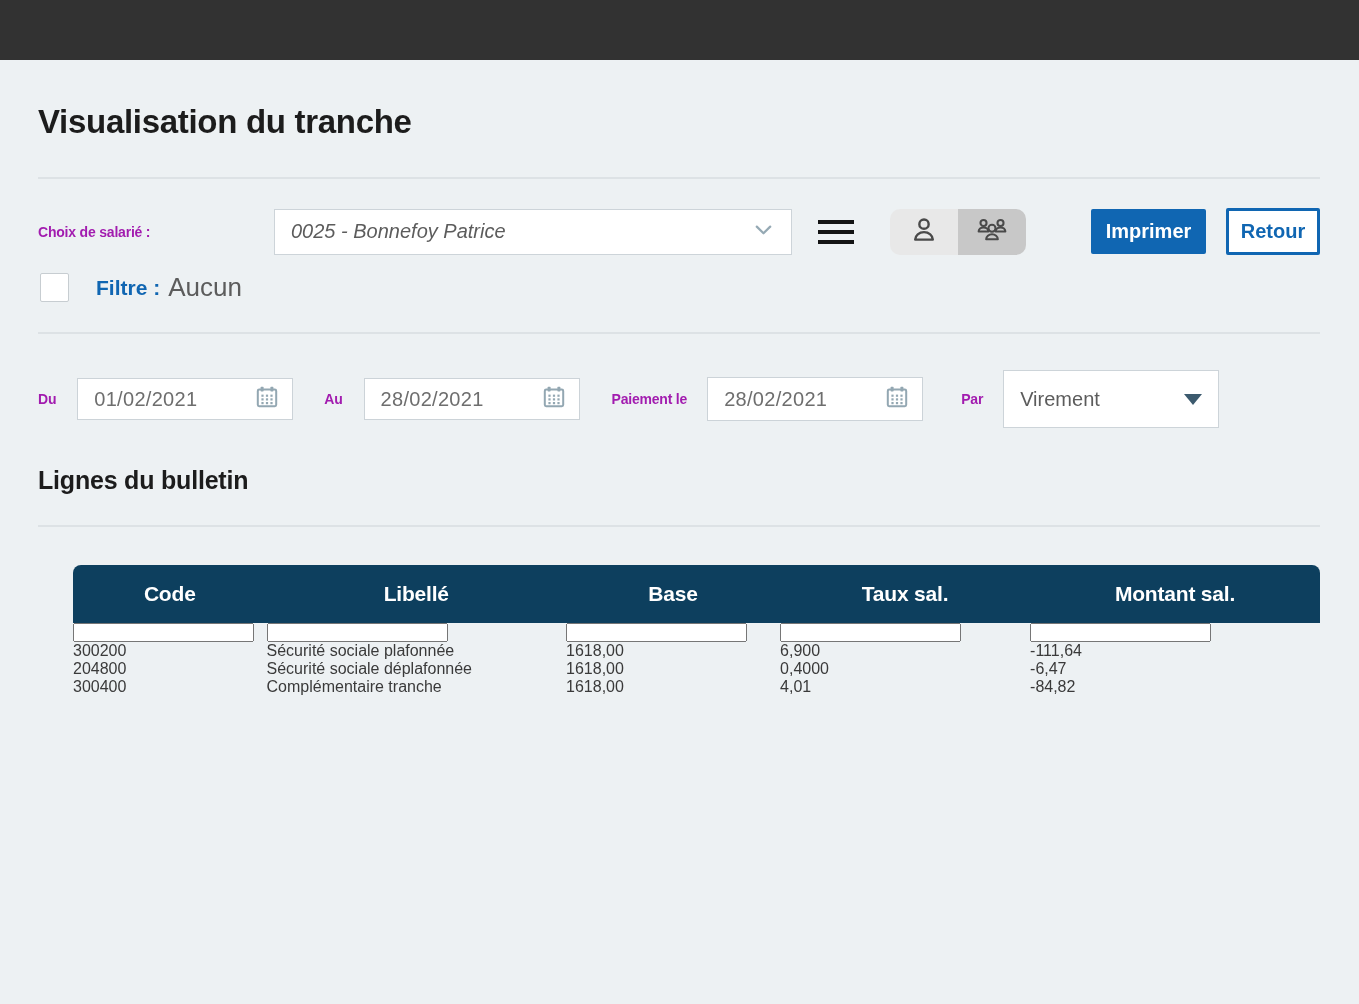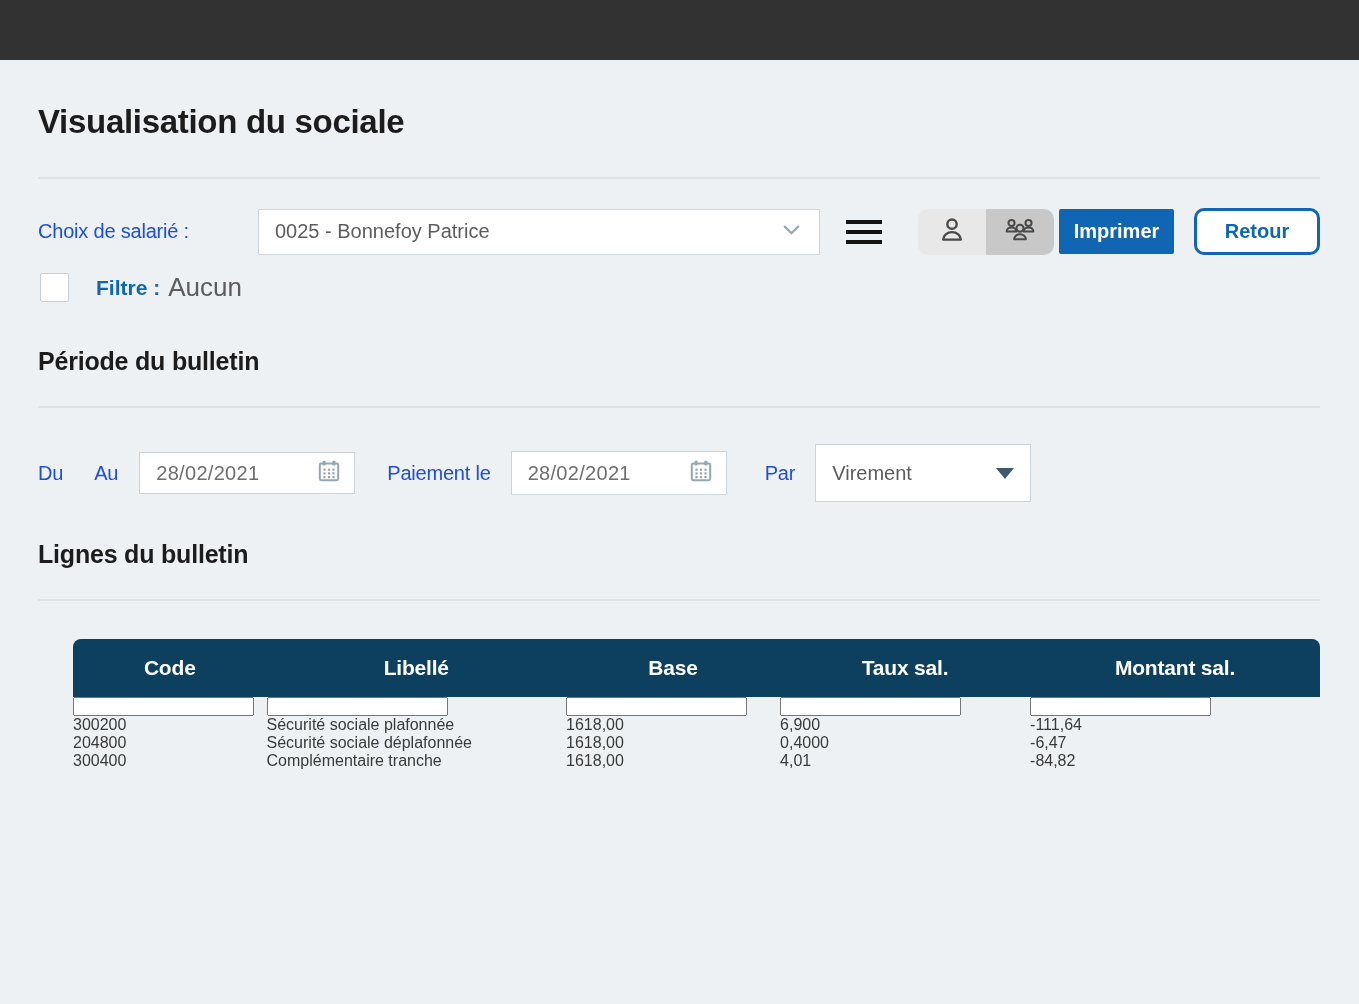--- a/index.html
+++ b/index.html
@@ -13,44 +13,44 @@
   .page { padding: 0 39px 0 38px; }
 
   h1.page-title {
     margin-top: 43px; font-size: 33px; font-weight: 800; color: #1c1c1c;
     letter-spacing: -0.3px;
   }
   .divider { border: none; border-top: 2px solid #dde2e5; margin-top: 36px; }
 
   
   .employee-row { display: flex; align-items: center; margin-top: 29px; height: 47px; }
-  .field-label { font-size: 20px; font-weight: 400; color: #1d4ed8; letter-spacing: -0.2px; }
+  .field-label { font-size: 14px; font-weight: 700; color: #a21caf; letter-spacing: -0.2px; }
   .employee-row .field-label { width: 196px; }
   .select-box {
     display: flex; align-items: center; justify-content: space-between;
     background: #fff; border: 1px solid #cdd4d9; height: 46px;
     padding: 0 16px; cursor: pointer;
   }
-  .employee-select { width: 562px; margin-left: 24px; }
+  .employee-select { width: 518px; margin-left: 40px; font-style: italic; }
   .select-box .select-text { font-size: 20px; color: #5c5c5c; }
   .hamburger { margin-left: 26px; width: 36px; cursor: pointer; }
   .hamburger i { display: block; height: 4px; background: #141414; margin: 6px 0; }
   .segmented { display: flex; margin-left: 36px; border-radius: 10px; overflow: hidden; }
   .seg-btn { width: 68px; height: 46px; border: none; display: flex; align-items: center; justify-content: center; cursor: pointer; }
   .seg-btn.left { background: #e8e8e8; }
   .seg-btn.right { background: #c8c8c8; }
   .btn-primary {
     margin-left: auto; width: 115px; height: 45px; background: #1066b2; color: #fff;
     font-family: "Liberation Sans", sans-serif;
     font-size: 20px; font-weight: 700; border: none; border-radius: 2px; cursor: pointer;
   }
   .btn-outline {
-    margin-left: 20px; width: 126px; height: 47px; background: #fff; color: #1066b2;
+    margin-left: 20px; width: 94px; height: 47px; background: #fff; color: #1066b2;
     font-family: "Liberation Sans", sans-serif;
-    font-size: 20px; font-weight: 700; border: 3px solid #1066b2; border-radius: 10px; cursor: pointer;
+    font-size: 20px; font-weight: 700; border: 3px solid #1066b2; border-radius: 2px; cursor: pointer;
   }
 
   
   .filtre-row { display: flex; align-items: center; margin-top: 18px; height: 29px; }
   .checkbox { width: 29px; height: 29px; background: #fff; border: 1px solid #c7cdd1; border-radius: 2px; margin-left: 2px; cursor: pointer; }
   .filtre-label { margin-left: 27px; font-size: 21px; font-weight: 800; color: #1066b2; }
   .filtre-value { margin-left: 8px; font-size: 26px; color: #5c5c5c; }
 
   
   h2.section-heading { margin-top: 45px; font-size: 25px; font-weight: 800; color: #1c1c1c; letter-spacing: -0.2px; }
@@ -108,21 +108,21 @@
   .row-muted .muted-value { color: #aeaeae; }
   .row-last { height: 67px; background: #fff; border-radius: 0 0 8px 8px; cursor: pointer; }
 </style>
 </head>
 <body>
 
 <div class="topbar"></div>
 
 <div class="page">
 
-  <h1 class="page-title">Visualisation du sociale</h1>
+  <h1 class="page-title">Visualisation du tranche</h1>
   <hr class="divider">
 
   <div class="employee-row">
     <span class="field-label">Choix de salarié :</span>
 
     <div class="select-box employee-select">
       <span class="select-text">0025 - Bonnefoy Patrice</span>
       <span>
         <svg width="23" height="23" viewBox="0 0 24 24">
             <path d="M5 9l7 7 7-7" fill="none" stroke="#95a9b4" stroke-width="2.3" stroke-linecap="round" stroke-linejoin="round"></path>
@@ -162,51 +162,48 @@
     <button class="btn-primary">Imprimer</button>
     <button class="btn-outline">Retour</button>
   </div>
 
   <div class="filtre-row">
     <span class="checkbox"></span>
     <span class="filtre-label">Filtre :</span>
     <span class="filtre-value">Aucun</span>
   </div>
 
-  <h2 class="section-heading">Période du bulletin</h2>
   <hr class="divider thin">
 
   <div class="period-row">
     <span class="field-label">Du</span>
-
-    <span class="field-label lbl-au">Au</span>
     <div class="date-field w216 ml-from">
-      <span class="date-text">28/02/2021</span>
+      <span class="date-text">01/02/2021</span>
       <span>
         <svg width="24" height="24" viewBox="0 0 24 24">
           <rect x="5.6" y="1.8" width="3" height="4.6" rx="0.6" fill="#93a7b2"></rect>
           <rect x="15.4" y="1.8" width="3" height="4.6" rx="0.6" fill="#93a7b2"></rect>
           <rect x="2.8" y="4.6" width="18.4" height="16.6" rx="1.4" fill="none" stroke="#93a7b2" stroke-width="2"></rect>
           <g fill="#93a7b2">
             <rect x="6.4" y="9.6" width="2.2" height="2.2"></rect>
               <rect x="10.9" y="9.6" width="2.2" height="2.2"></rect>
               <rect x="15.4" y="9.6" width="2.2" height="2.2"></rect>
             <rect x="6.4" y="13.3" width="2.2" height="2.2"></rect>
               <rect x="10.9" y="13.3" width="2.2" height="2.2"></rect>
               <rect x="15.4" y="13.3" width="2.2" height="2.2"></rect>
             <rect x="6.4" y="17" width="2.2" height="2.2"></rect>
               <rect x="10.9" y="17" width="2.2" height="2.2"></rect>
               <rect x="15.4" y="17" width="2.2" height="2.2"></rect>
           </g>
         </svg>
       </span>
     </div>
 
-    <span class="field-label lbl-paiement">Paiement le</span>
-    <div class="date-field w216 pay-field">
+    <span class="field-label lbl-au">Au</span>
+    <div class="date-field w216 ml-from">
       <span class="date-text">28/02/2021</span>
       <span>
         <svg width="24" height="24" viewBox="0 0 24 24">
           <rect x="5.6" y="1.8" width="3" height="4.6" rx="0.6" fill="#93a7b2"></rect>
           <rect x="15.4" y="1.8" width="3" height="4.6" rx="0.6" fill="#93a7b2"></rect>
           <rect x="2.8" y="4.6" width="18.4" height="16.6" rx="1.4" fill="none" stroke="#93a7b2" stroke-width="2"></rect>
           <g fill="#93a7b2">
             <rect x="6.4" y="9.6" width="2.2" height="2.2"></rect>
               <rect x="10.9" y="9.6" width="2.2" height="2.2"></rect>
               <rect x="15.4" y="9.6" width="2.2" height="2.2"></rect>
@@ -214,20 +211,43 @@
               <rect x="10.9" y="13.3" width="2.2" height="2.2"></rect>
               <rect x="15.4" y="13.3" width="2.2" height="2.2"></rect>
             <rect x="6.4" y="17" width="2.2" height="2.2"></rect>
               <rect x="10.9" y="17" width="2.2" height="2.2"></rect>
               <rect x="15.4" y="17" width="2.2" height="2.2"></rect>
           </g>
         </svg>
       </span>
     </div>
 
+    <span class="field-label lbl-paiement">Paiement le</span>
+    <div class="date-field w216 pay-field">
+      <span class="date-text">28/02/2021</span>
+      <span>
+        <svg width="24" height="24" viewBox="0 0 24 24">
+          <rect x="5.6" y="1.8" width="3" height="4.6" rx="0.6" fill="#93a7b2"></rect>
+          <rect x="15.4" y="1.8" width="3" height="4.6" rx="0.6" fill="#93a7b2"></rect>
+          <rect x="2.8" y="4.6" width="18.4" height="16.6" rx="1.4" fill="none" stroke="#93a7b2" stroke-width="2"></rect>
+          <g fill="#93a7b2">
+            <rect x="6.4" y="9.6" width="2.2" height="2.2"></rect>
+              <rect x="10.9" y="9.6" width="2.2" height="2.2"></rect>
+              <rect x="15.4" y="9.6" width="2.2" height="2.2"></rect>
+            <rect x="6.4" y="13.3" width="2.2" height="2.2"></rect>
+              <rect x="10.9" y="13.3" width="2.2" height="2.2"></rect>
+              <rect x="15.4" y="13.3" width="2.2" height="2.2"></rect>
+            <rect x="6.4" y="17" width="2.2" height="2.2"></rect>
+              <rect x="10.9" y="17" width="2.2" height="2.2"></rect>
+              <rect x="15.4" y="17" width="2.2" height="2.2"></rect>
+          </g>
+        </svg>
+      </span>
+    </div>
+
     <span class="field-label lbl-par">Par</span>
     <div class="select-box pay-select">
       <span class="select-text">Virement</span>
       <span class="triangle-down"></span>
     </div>
   </div>
 
   <h2 class="section-heading">Lignes du bulletin</h2>
   <hr class="divider thin">
 

